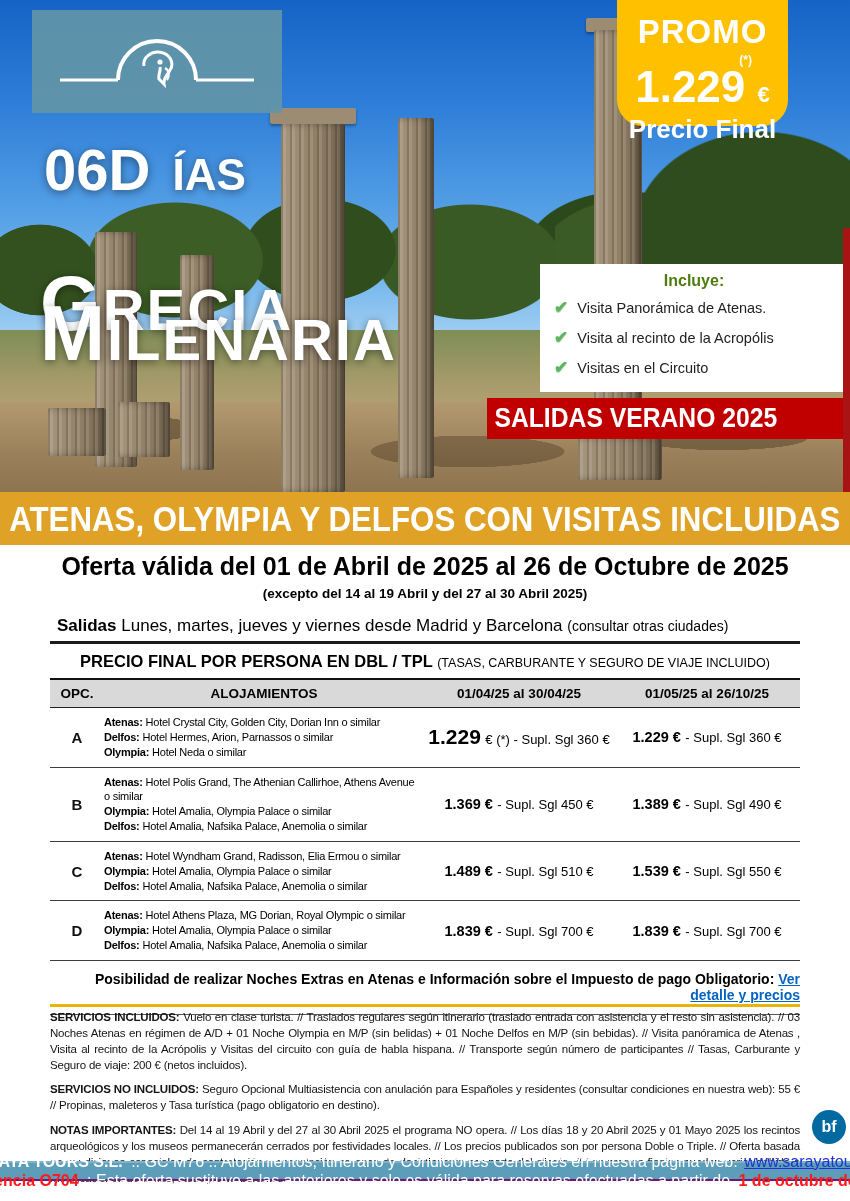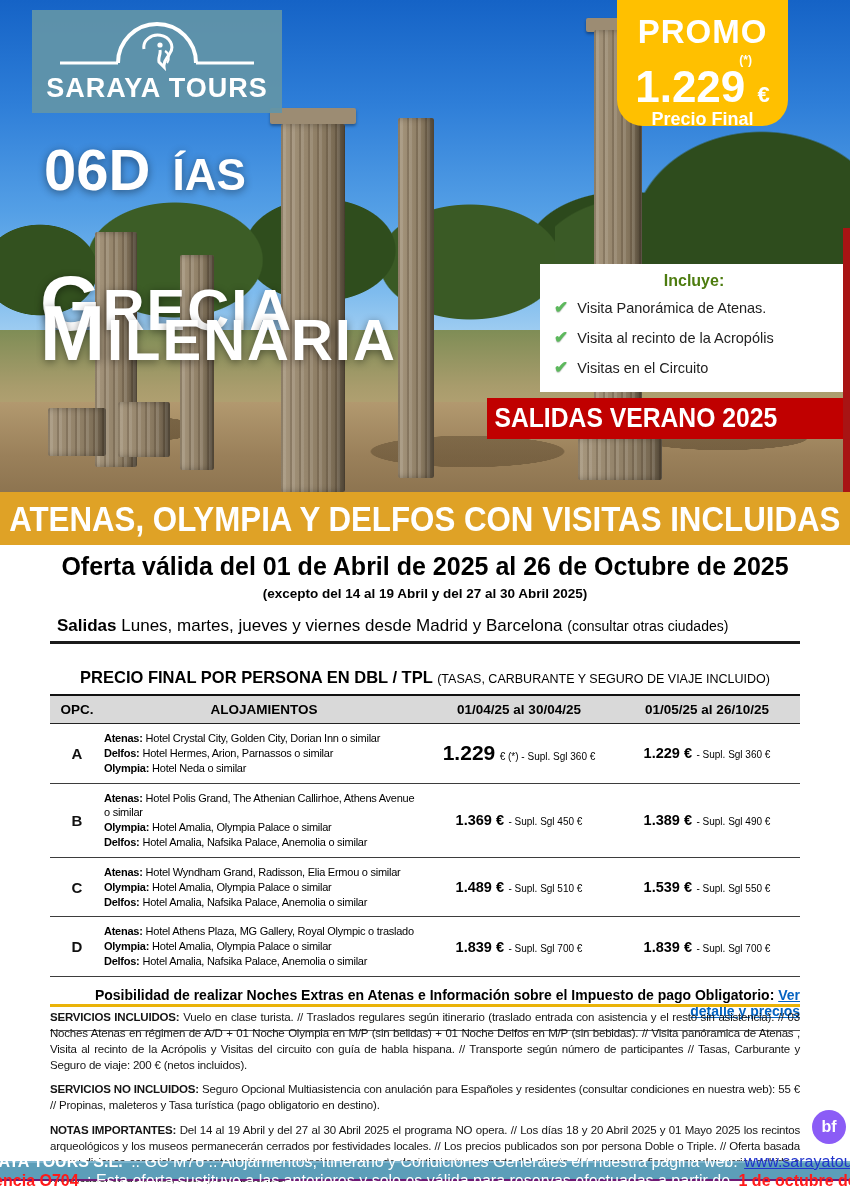--- a/index.html
+++ b/index.html
@@ -38,21 +38,21 @@
   .logo-box{position:absolute;left:32px;top:10px;width:250px;height:103px;
      background:rgba(98,148,168,.93);display:flex;flex-direction:column;align-items:center;
      justify-content:center;gap:2px;}
   .brand-name{color:#fff;font-size:27px;font-weight:bold;letter-spacing:1px;}
   .promo-box{position:absolute;left:617px;top:0;width:171px;height:126px;background:#FFC000;
      border-radius:0 0 26px 26px;color:#fff;text-align:center;font-weight:bold;}
   .promo-label{font-size:33px;margin-top:13px;letter-spacing:1px;}
   .promo-note{font-size:12px;margin-top:2px;text-align:right;padding-right:36px;}
   .promo-price{font-size:44px;line-height:1;margin-top:-2px;}
   .promo-cur{font-size:22px;}
-  .promo-final{font-size:18px;text-align:center;}
+  .promo-final{font-size:26px;margin-top:5px;text-align:center;}
   .hero-shadow{text-shadow:0 2px 8px rgba(0,0,0,.45);}
   .days{position:absolute;left:44px;top:136px;color:#fff;font-weight:bold;}
   .days-big{font-size:58px;}
   .days-small{font-size:44px;margin-left:22px;}
   .tour-title{position:absolute;color:#fff;font-weight:bold;letter-spacing:2px;line-height:1;}
   .t1{left:40px;top:216px;margin-top:48px;}
   .t2{left:40px;top:294px;}
   .t-init{font-size:78px;}
   .t-rest{font-size:58px;}
   .includes-box{position:absolute;left:540px;top:264px;width:304px;height:128px;background:#fff;
@@ -73,42 +73,42 @@
   
   .validity{position:absolute;left:0;top:552px;width:850px;text-align:center;font-weight:bold;font-size:25px;color:#000;}
   .exception{position:absolute;left:0;top:586px;width:850px;text-align:center;font-size:13.5px;font-weight:600;color:#000;}
   .salidas-info{position:absolute;left:57px;top:616px;font-size:17px;color:#000;}
   .salidas-info .lbl{font-weight:bold;margin-top:16px;}
   .salidas-info .small{font-size:14px;}
 
   
   .pricing{position:absolute;left:50px;top:641px;width:750px;}
   .rule-top{border-top:3px solid #1b1b1b;}
-  .tbl-title{text-align:center;padding:24px 0 7px;color:#000;}
+  .tbl-title{text-align:center;padding:8px 0 7px;color:#000;}
   .tbl-title b{font-size:16.5px;}
   .tbl-title span{font-size:12.5px;}
   .thead,.trow{display:grid;grid-template-columns:54px 320px 190px 186px;align-items:center;}
   .thead{background:#D9D9D9;border-top:2px solid #111;border-bottom:1.5px solid #222;
      font-weight:bold;font-size:13.5px;padding:6px 0;text-align:center;color:#000;}
   .trow{border-bottom:1.6px solid #3d3d3d;padding:7px 0;}
   .opc{text-align:center;font-weight:bold;font-size:15px;}
   .hotels{font-size:11px;letter-spacing:-0.25px;line-height:1.35;padding-right:4px;color:#000;}
   .hline b{margin-right:3px;}
   .price{text-align:center;color:#000;}
   .pnum{font-weight:bold;font-size:14.5px;}
   .pnum.xl{font-size:21px;}
-  .prest{font-size:10px;}
+  .prest{font-size:13px;}
   .extras{text-align:right;font-weight:bold;font-size:14px;padding:10px 0 11px;border-bottom:1.6px solid #555;color:#000;}
   .extras a{color:#0563C1;text-decoration:underline;cursor:pointer;}
 
   
   .notes{position:absolute;left:50px;top:1004px;width:750px;border-top:3px solid #eab308;padding-top:3px;}
   .note{font-size:11.5px;letter-spacing:-0.2px;text-align:justify;line-height:1.38;margin:0 0 9px;color:#141414;}
   .bf-badge{position:absolute;left:812px;top:1110px;width:34px;height:34px;border-radius:50%;
-     background:#8b5cf6;color:#fff;font-weight:bold;font-size:16px;display:flex;align-items:center;justify-content:center;}
+     background:#0369a1;color:#fff;font-weight:bold;font-size:16px;display:flex;align-items:center;justify-content:center;}
 
   
   .footer{position:absolute;left:0;top:1161px;width:850px;height:20px;background:#5C9EB9;
      border-top:2px solid #7db4cd;border-bottom:2px solid #701a75;box-sizing:border-box;
      display:flex;flex-direction:column;align-items:center;justify-content:center;gap:1px;
      color:#fff;font-size:16px;}
   .f-line{white-space:nowrap;}
   .f-line span{margin:0 2px;}
   .f-company{font-weight:bold;}
   .f-link{color:#2033CC;text-decoration:underline;cursor:pointer;}
@@ -139,21 +139,20 @@
 
   <div class="logo-box">
     <svg width="210" height="52" viewBox="0 0 210 52">
       <path d="M8 44 H66" stroke="#fff" stroke-width="3" fill="none"></path>
       <path d="M144 44 H202" stroke="#fff" stroke-width="3" fill="none"></path>
       <path d="M66 44 A39 39 0 0 1 144 44" stroke="#fff" stroke-width="4" fill="none"></path>
       <path d="M92 30 a14 12 0 1 1 26 4 c-2 5 -7 7 -6 14 l-5 -5 c-1 -5 2 -8 1 -12" stroke="#fff" stroke-width="3" fill="none"></path>
       <circle cx="108" cy="26" r="2.6" fill="#fff"></circle>
       <path d="M113 32 c4 2 5 8 2 12" stroke="#fff" stroke-width="2.2" fill="none"></path>
     </svg>
-    <div class="brand-name">SARAYA TOURS</div>
   </div>
 
   <div class="promo-box">
     <div class="promo-label">PROMO</div>
     <div class="promo-note">(*)</div>
     <div class="promo-price"><span>1.229</span> <span class="promo-cur">€</span></div>
     <div class="promo-final">Precio Final</div>
   </div>
 
   <div class="days hero-shadow"><span class="days-big">06D</span><span class="days-small">ÍAS</span></div>
@@ -235,21 +234,21 @@
         <div class="hline"><b>Olympia:</b><span>Hotel Amalia, Olympia Palace o similar</span></div>
         <div class="hline"><b>Delfos:</b><span>Hotel Amalia, Nafsika Palace, Anemolia o similar</span></div>
       </div>
       <div class="price"><span class="pnum">1.489 €</span> <span class="prest">- Supl. Sgl 510 €</span></div>
       <div class="price"><span class="pnum">1.539 €</span> <span class="prest">- Supl. Sgl 550 €</span></div>
     </div>
 
     <div class="trow">
       <div class="opc">D</div>
       <div class="hotels">
-        <div class="hline"><b>Atenas:</b><span>Hotel Athens Plaza, MG Gallery, Royal Olympic o traslado</span></div>
+        <div class="hline"><b>Atenas:</b><span>Hotel Athens Plaza, MG Dorian, Royal Olympic o similar</span></div>
         <div class="hline"><b>Olympia:</b><span>Hotel Amalia, Olympia Palace o similar</span></div>
         <div class="hline"><b>Delfos:</b><span>Hotel Amalia, Nafsika Palace, Anemolia o similar</span></div>
       </div>
       <div class="price"><span class="pnum">1.839 €</span> <span class="prest">- Supl. Sgl 700 €</span></div>
       <div class="price"><span class="pnum">1.839 €</span> <span class="prest">- Supl. Sgl 700 €</span></div>
     </div>
 
     <div class="extras">
       <span>Posibilidad de realizar Noches Extras en Atenas e Información sobre el Impuesto de pago Obligatorio:</span>
       <a>Ver detalle y precios</a>

